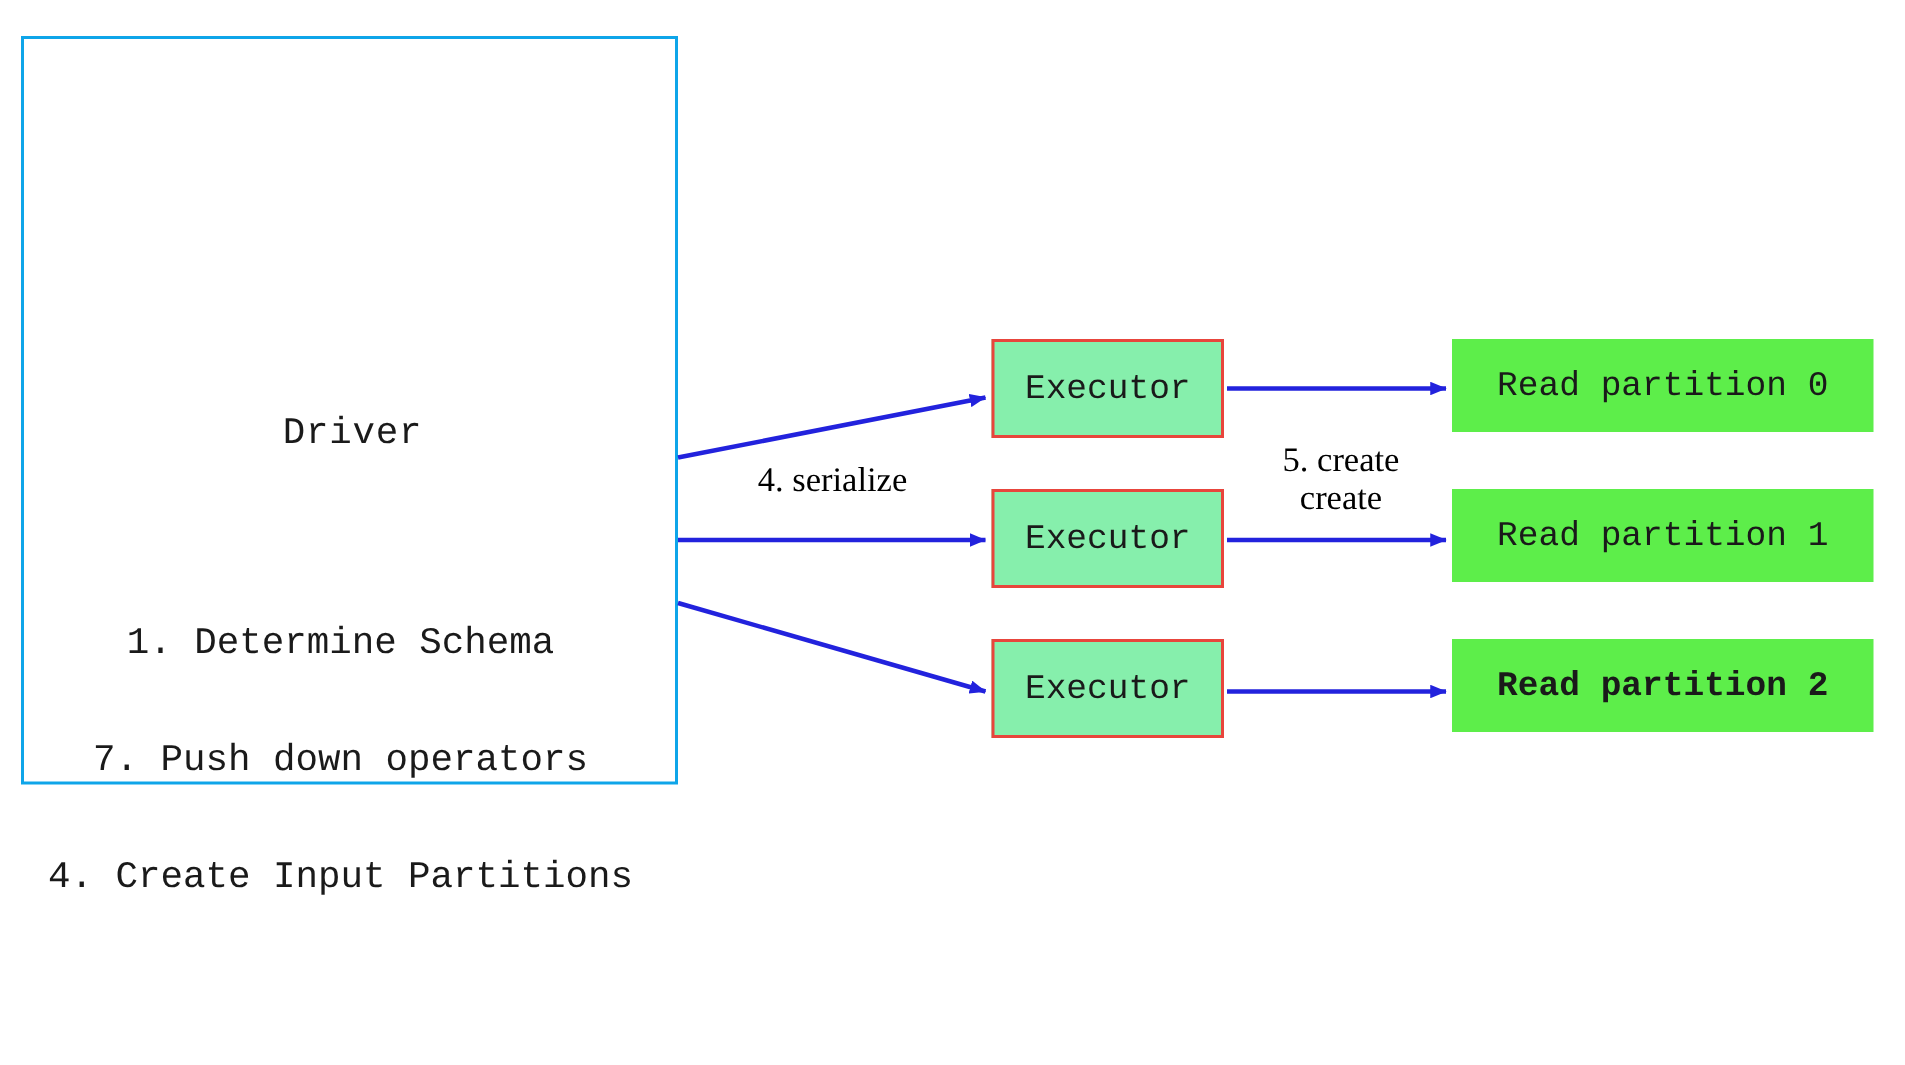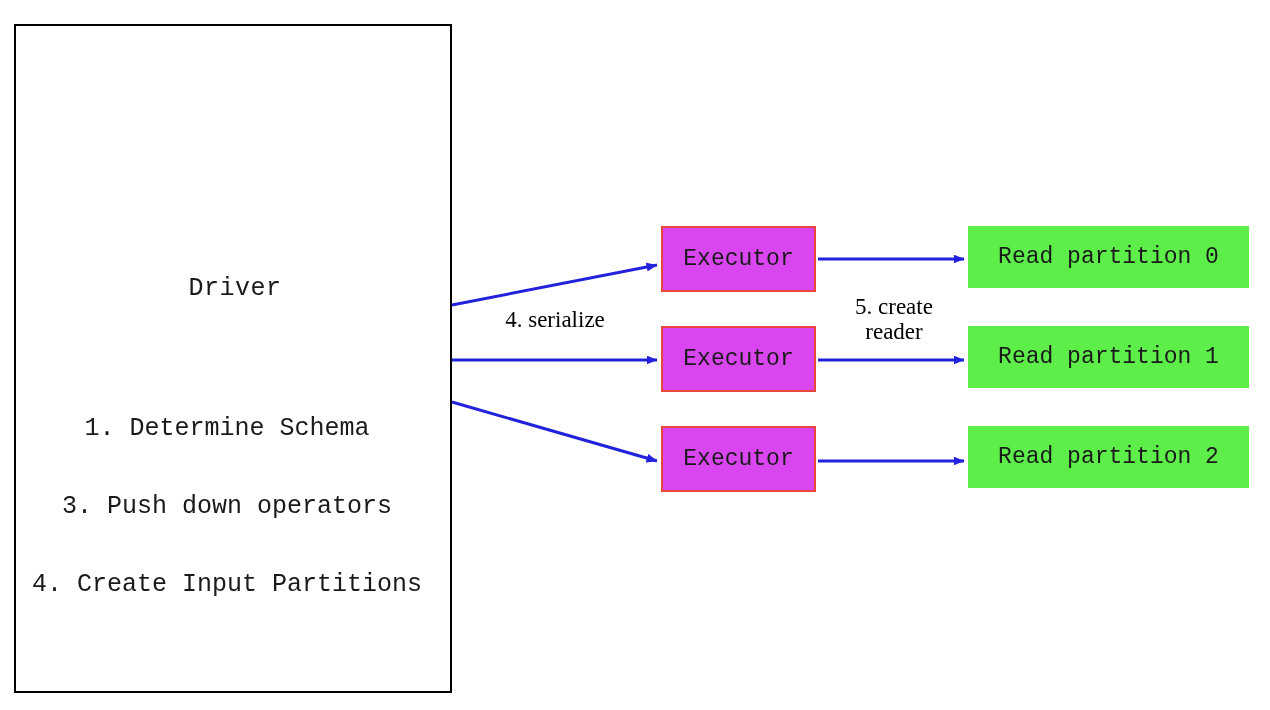--- a/index.html
+++ b/index.html
@@ -15,22 +15,22 @@
     overflow: hidden;
     font-family: "Liberation Sans", sans-serif;
   }
 
   
   .driver-box {
     position: absolute;
     left: 14px;
     top: 24px;
     width: 438px;
-    height: 669px;
-    border: 2px solid #000000;
+    height: 499px;
+    border: 2px solid #0ea5e9;
     box-sizing: border-box;
     background: #ffffff;
   }
   .driver-title {
     position: absolute;
     left: 0;
     top: 248px;
     width: 438px;
     text-align: center;
     font-family: "Liberation Mono", "DejaVu Sans Mono", monospace;
@@ -53,21 +53,21 @@
   .driver-list div { white-space: pre; }
 
   
   .executor-box {
     position: absolute;
     left: 661px;
     width: 155px;
     height: 66px;
     border: 2px solid #e8453c;
     box-sizing: border-box;
-    background: #d946ef;
+    background: #86efac;
     display: flex;
     align-items: center;
     justify-content: center;
     font-family: "Liberation Mono", "DejaVu Sans Mono", monospace;
     font-size: 23px;
     color: #1a1a1a;
     white-space: pre;
   }
   .executor-box.row0 { top: 226px; }
   .executor-box.row1 { top: 326px; }
@@ -84,21 +84,21 @@
     display: flex;
     align-items: center;
     justify-content: center;
     font-family: "Liberation Mono", "DejaVu Sans Mono", monospace;
     font-size: 23px;
     color: #1a1a1a;
     white-space: pre;
   }
   .partition-box.row0 { top: 226px; }
   .partition-box.row1 { top: 326px; }
-  .partition-box.row2 { top: 426px; }
+  .partition-box.row2 { top: 426px; font-weight: bold; }
 
   
   #arrows {
     position: absolute;
     left: 0;
     top: 0;
     width: 1270px;
     height: 710px;
     pointer-events: none;
   }
@@ -126,21 +126,21 @@
 </style>
 </head>
 <body>
 
 <div id="canvas">
 
   <div class="driver-box">
     <div class="driver-title">Driver</div>
     <div class="driver-list">
       <div>1. Determine Schema</div>
-      <div>3. Push down operators</div>
+      <div>7. Push down operators</div>
       <div>4. Create Input Partitions</div>
     </div>
   </div>
 
   <div class="executor-box row0">Executor</div>
   <div class="executor-box row1">Executor</div>
   <div class="executor-box row2">Executor</div>
 
   <div class="partition-box row0">Read partition 0</div>
   <div class="partition-box row1">Read partition 1</div>
@@ -165,16 +165,16 @@
 
     <line x1="818" y1="461" x2="964" y2="461" stroke="#2222dd" stroke-width="3" marker-end="url(#ah)"></line>
   </svg>
 
   <div class="edge-label serialize">
     <div>4. serialize</div>
   </div>
 
   <div class="edge-label createreader">
     <div>5. create</div>
-    <div>reader</div>
+    <div>create</div>
   </div>
 
 </div>
 
 </body></html>

